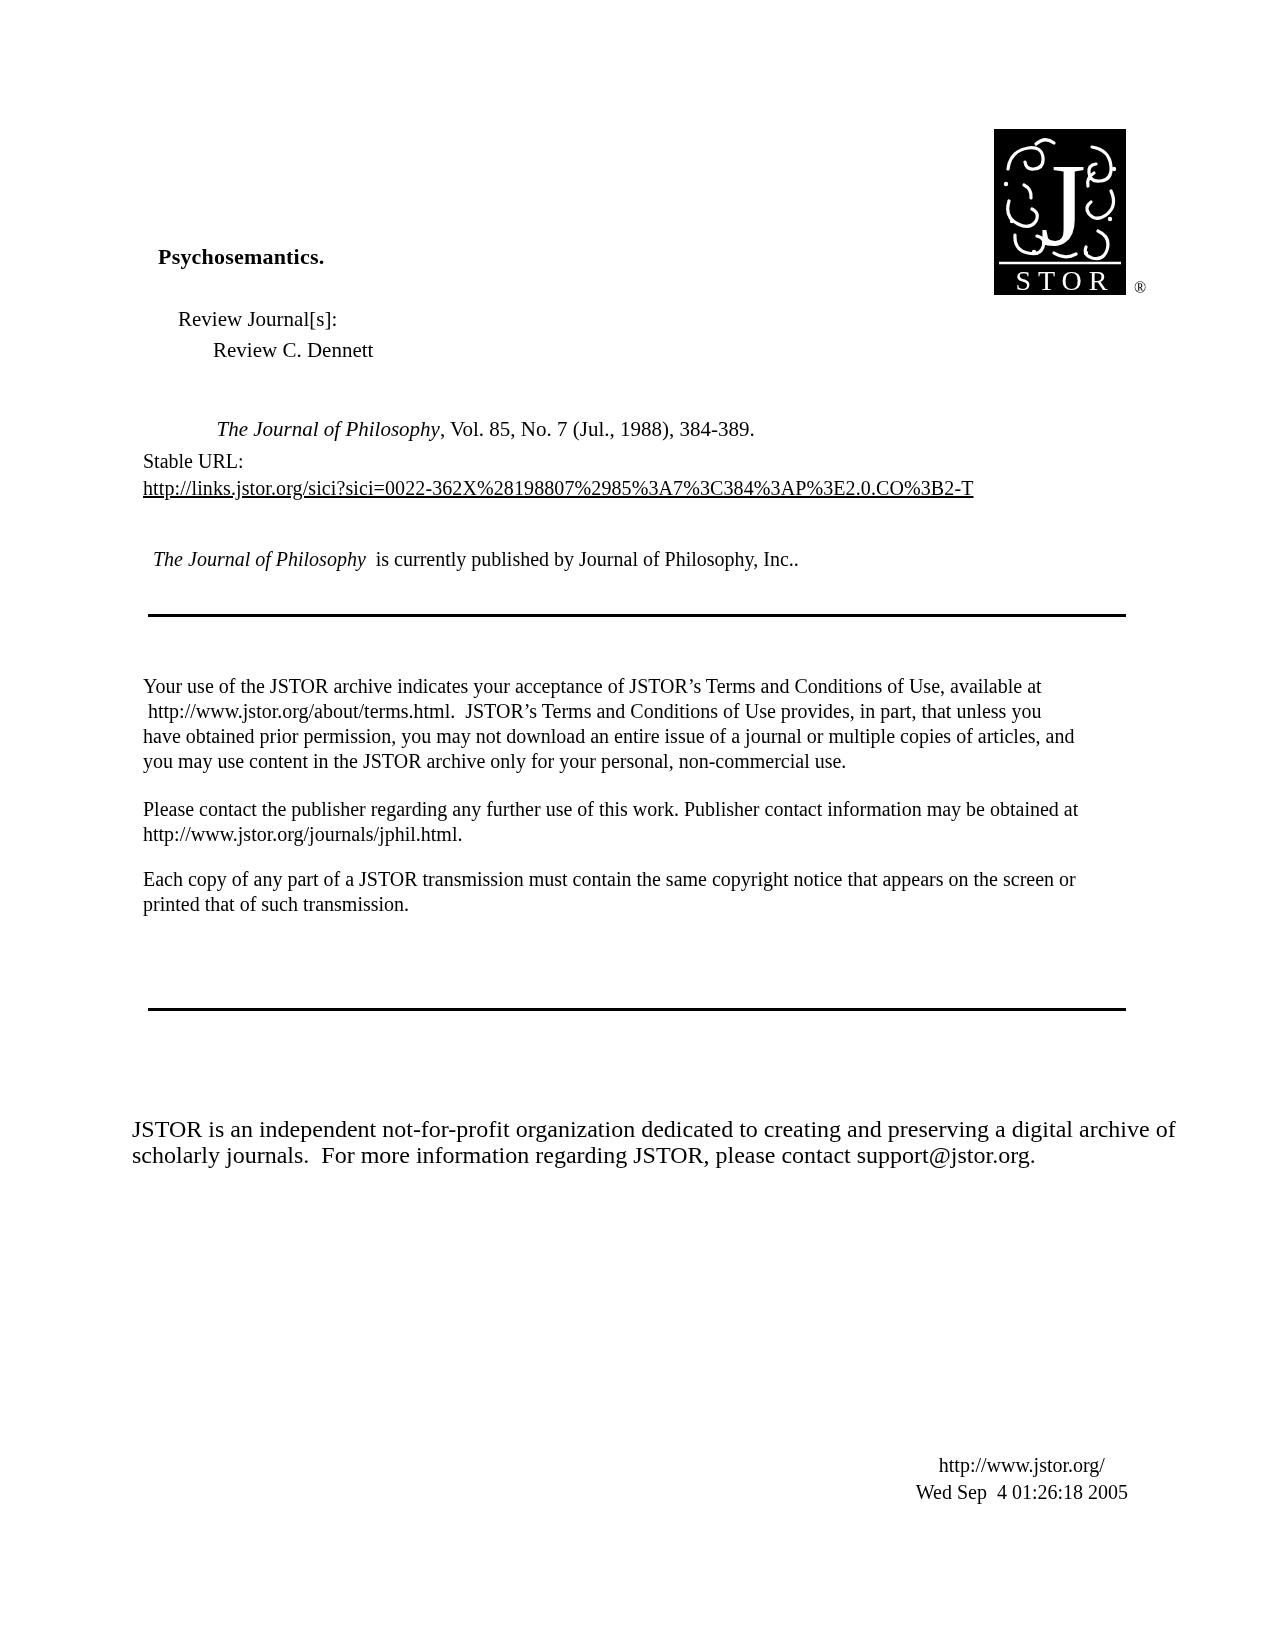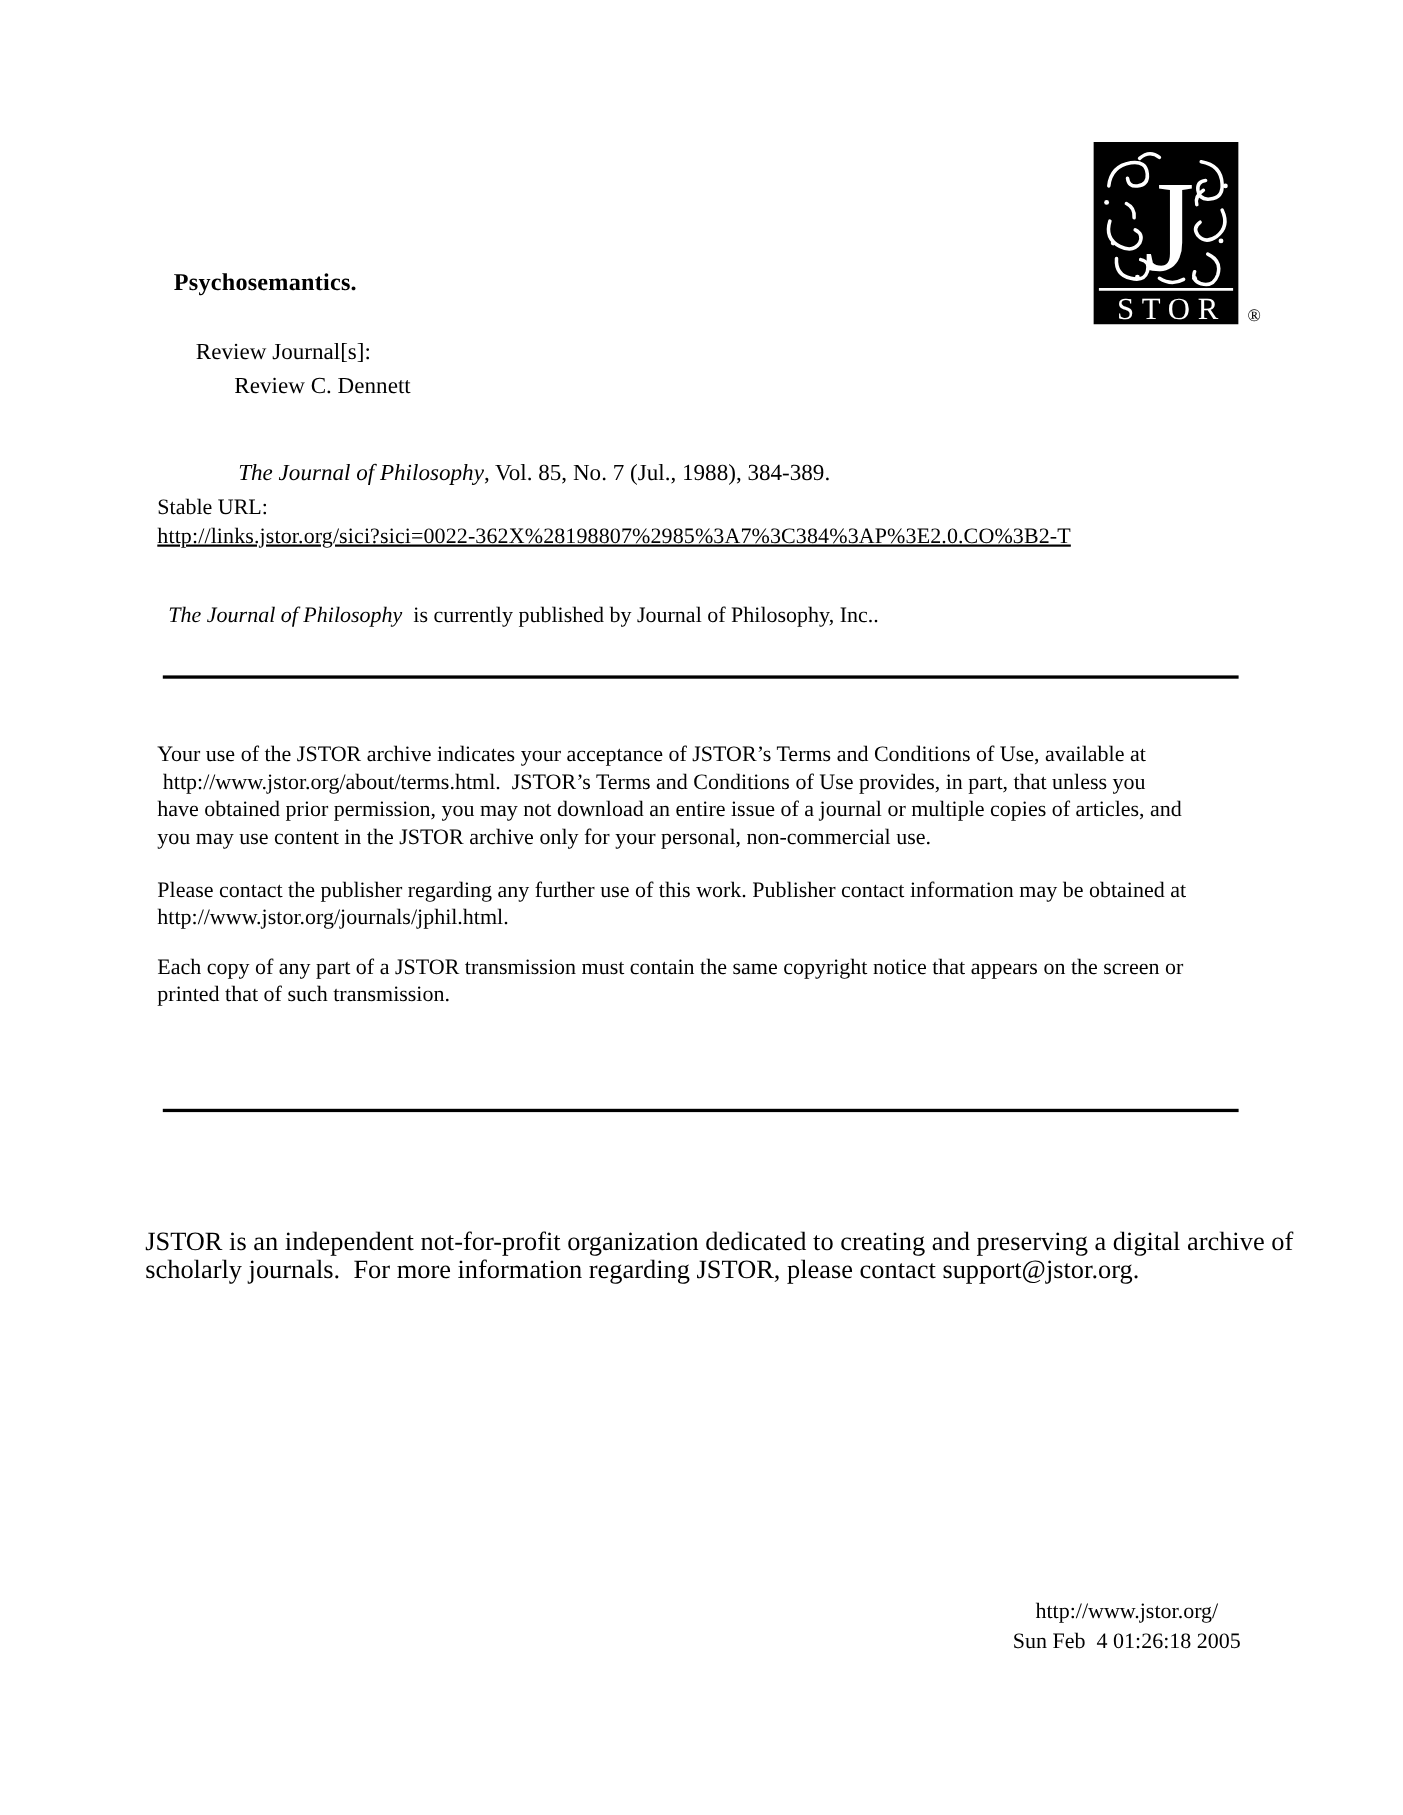--- a/index.html
+++ b/index.html
@@ -124,14 +124,14 @@
   <div class="line">printed that of such transmission.</div>
 </div>
 
 <div class="abs about">
   <div class="line">JSTOR is an independent not-for-profit organization dedicated to creating and preserving a digital archive of</div>
   <div class="line">scholarly journals.  For more information regarding JSTOR, please contact support@jstor.org.</div>
 </div>
 
 <div class="abs footer">
   <div class="line">http://www.jstor.org/</div>
-  <div class="line">Sun Feb  4 01:26:18 2005</div>
+  <div class="line">Wed Sep  4 01:26:18 2005</div>
 </div>
 
 </body></html>

